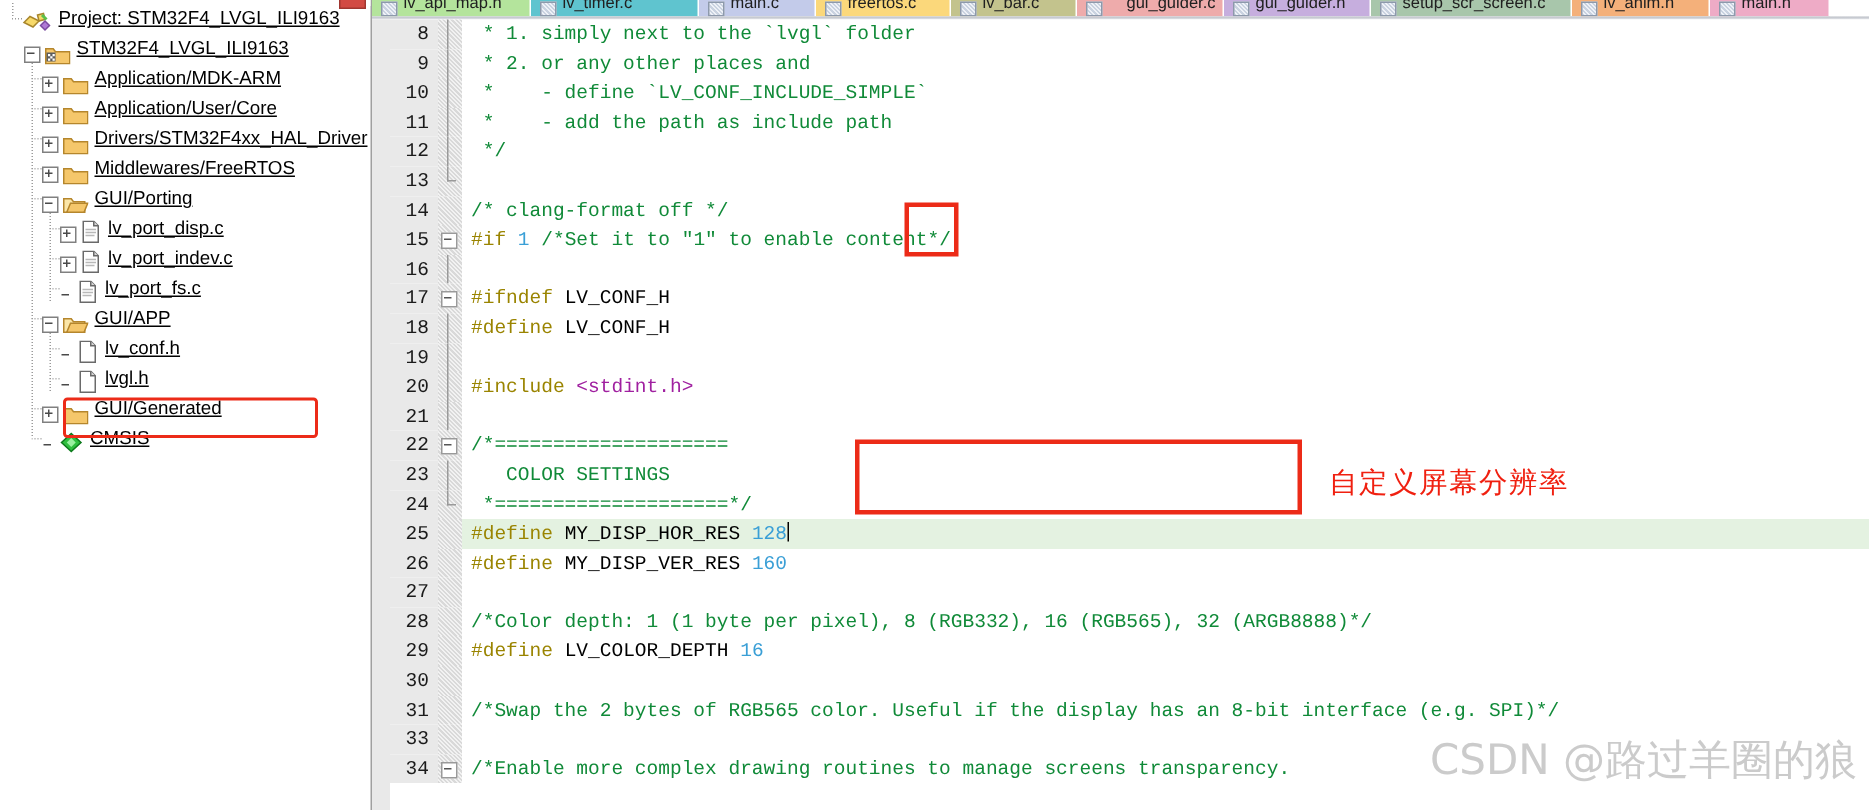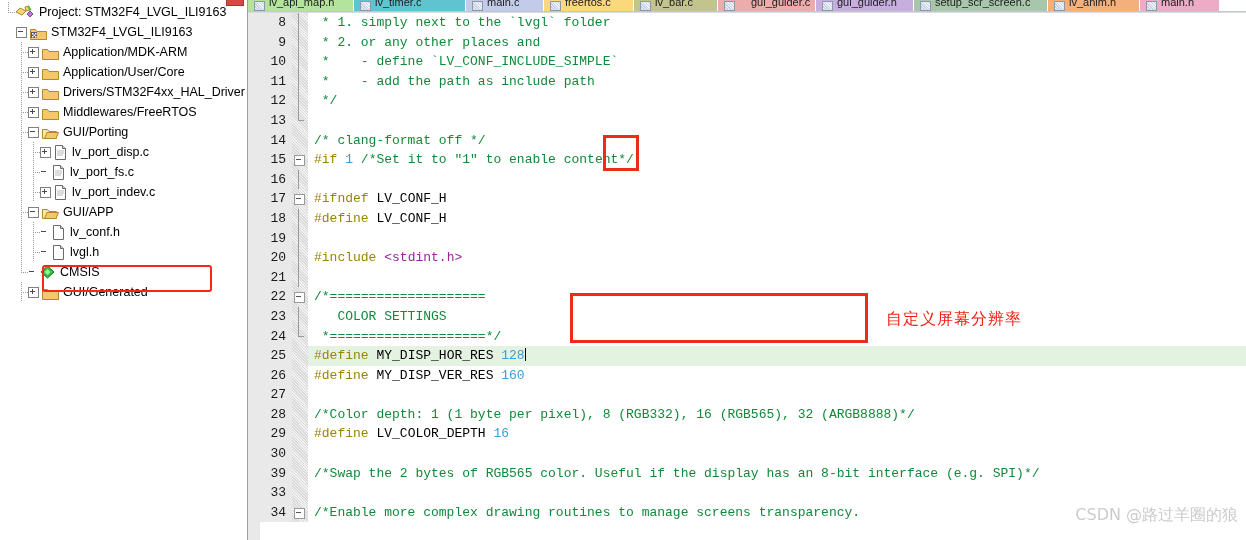--- a/index.html
+++ b/index.html
@@ -30,21 +30,21 @@
     background:#d24a43;border:1px solid #a03630;
   }
   .tree{padding:2px 0 0 2px;}
   .node{
     position:relative;
     height:20px;line-height:20px;
     white-space:nowrap;
     font-family:"Liberation Sans", sans-serif;
     font-size:12.5px;
     color:#000000;
-    display:flex;align-items:center;
+    display:flex;align-items:flex-end;text-decoration:underline;
   }
   .node .lbl{padding-left:3px;}
   .exp{
     width:9px;height:9px;
     border:1px solid #808080;
     background:#ffffff;
     display:inline-block;
     position:relative;
     margin-right:3px;
     flex:0 0 auto;
@@ -193,30 +193,30 @@
   }
   .redbox-res{
     position:absolute;left:322px;top:280px;width:292px;height:44px;
     border:3px solid #ec2b18;
     pointer-events:none;z-index:5;
   }
   .cn-note{
     position:absolute;left:638px;top:296px;
     color:#f02010;
     font-family:"DejaVu Sans", sans-serif;
-    font-size:16px;
+    font-size:19px;
     letter-spacing:1px;
     white-space:nowrap;
     z-index:6;
   }
   .watermark{
     position:absolute;right:8px;bottom:14px;
     color:#c9c9c9;
     font-family:"DejaVu Sans", sans-serif;
-    font-size:16px;
+    font-size:28px;
     white-space:nowrap;
     z-index:4;
     opacity:.95;
   }
 </style>
 </head>
 <body>
 
 <div class="app">
 
@@ -324,46 +324,46 @@
             <path d="M8.5 0.5 V3.5 H11.5" fill="#d8d8d8" stroke="#6a6a6a" stroke-width="1"></path>
             <path d="M3 6 H10 M3 8 H10 M3 10 H9" stroke="#b9b9b9" stroke-width="1"></path>
           </svg>
         </span>
         <span class="lbl">lv_port_disp.c</span>
       </div>
 
       <div class="node" style="padding-left:14px;">
         <span class="dots"></span>
         <span class="dots dash"></span>
+        <span class="exp plus"></span>
+        <span class="ic ic-file">
+          <svg width="13" height="15" viewBox="0 0 13 15">
+            <path d="M1.5 0.5 H8.5 L11.5 3.5 V14.5 H1.5 Z" fill="#ffffff" stroke="#6a6a6a" stroke-width="1"></path>
+            <path d="M8.5 0.5 V3.5 H11.5" fill="#d8d8d8" stroke="#6a6a6a" stroke-width="1"></path>
+            <path d="M3 6 H10 M3 8 H10 M3 10 H9" stroke="#b9b9b9" stroke-width="1"></path>
+          </svg>
+        </span>
+        <span class="lbl">lv_port_indev.c</span>
+      </div>
+
+      <div class="node" style="padding-left:14px;">
+        <span class="dots"></span>
+        <span class="dots dash"></span>
         <span class="exp none"></span>
         <span class="ic ic-file">
           <svg width="13" height="15" viewBox="0 0 13 15">
             <path d="M1.5 0.5 H8.5 L11.5 3.5 V14.5 H1.5 Z" fill="#ffffff" stroke="#6a6a6a" stroke-width="1"></path>
             <path d="M8.5 0.5 V3.5 H11.5" fill="#d8d8d8" stroke="#6a6a6a" stroke-width="1"></path>
             <path d="M3 6 H10 M3 8 H10 M3 10 H9" stroke="#b9b9b9" stroke-width="1"></path>
           </svg>
         </span>
         <span class="lbl">lv_port_fs.c</span>
       </div>
 
       <div class="node" style="padding-left:14px;">
-        <span class="dots"></span>
-        <span class="dots dash"></span>
-        <span class="exp plus"></span>
-        <span class="ic ic-file">
-          <svg width="13" height="15" viewBox="0 0 13 15">
-            <path d="M1.5 0.5 H8.5 L11.5 3.5 V14.5 H1.5 Z" fill="#ffffff" stroke="#6a6a6a" stroke-width="1"></path>
-            <path d="M8.5 0.5 V3.5 H11.5" fill="#d8d8d8" stroke="#6a6a6a" stroke-width="1"></path>
-            <path d="M3 6 H10 M3 8 H10 M3 10 H9" stroke="#b9b9b9" stroke-width="1"></path>
-          </svg>
-        </span>
-        <span class="lbl">lv_port_indev.c</span>
-      </div>
-
-      <div class="node" style="padding-left:14px;">
         <span class="dots dash"></span>
         <span class="exp"></span>
         <span class="ic ic-folder">
           <svg width="17" height="13" viewBox="0 0 17 13">
             <path d="M0.5 2.5 H5.5 L7 4.5 H14.5 V11.5 H0.5 Z" fill="#fbe6a8" stroke="#b5862c" stroke-width="1"></path>
             <path d="M2.5 11.5 L5 5.5 H16.5 L14 11.5 Z" fill="#f5c76b" stroke="#b5862c" stroke-width="1"></path>
           </svg>
         </span>
         <span class="lbl">GUI/APP</span>
       </div>
@@ -385,45 +385,45 @@
         <span class="dots"></span>
         <span class="dots dash"></span>
         <span class="exp none"></span>
         <span class="ic ic-file">
           <svg width="13" height="15" viewBox="0 0 13 15">
             <path d="M1.5 0.5 H8.5 L11.5 3.5 V14.5 H1.5 Z" fill="#ffffff" stroke="#6a6a6a" stroke-width="1"></path>
             <path d="M8.5 0.5 V3.5 H11.5" fill="#d8d8d8" stroke="#6a6a6a" stroke-width="1"></path>
           </svg>
         </span>
         <span class="lbl">lvgl.h</span>
+      </div>
+
+      <div class="node" style="padding-left:14px;">
+        <span class="dots dash"></span>
+        <span class="exp plus"></span>
+        <span class="ic ic-folder">
+          <svg width="17" height="13" viewBox="0 0 17 13">
+              <path d="M0.5 2.5 H5.5 L7 4.5 H16.5 V12.5 H0.5 Z" fill="#f5c76b" stroke="#b5862c" stroke-width="1"></path>
+            </svg>
+        </span>
+        <span class="lbl">GUI/Generated</span>
       </div>
 
       <div class="node" style="padding-left:14px;">
         <span class="dots half dash"></span>
         <span class="exp none"></span>
         <span class="ic ic-cmsis">
           <svg width="15" height="14" viewBox="0 0 15 14">
             <polygon points="7.5,1 14,7 7.5,13 1,7" fill="#2fbf3f" stroke="#0d7a1c" stroke-width="1"></polygon>
             <polygon points="7.5,4 10.5,7 7.5,10 4.5,7" fill="#9af0a0"></polygon>
           </svg>
         </span>
         <span class="lbl">CMSIS</span>
       </div>
 
-      <div class="node" style="padding-left:14px;">
-        <span class="dots dash"></span>
-        <span class="exp plus"></span>
-        <span class="ic ic-folder">
-          <svg width="17" height="13" viewBox="0 0 17 13">
-              <path d="M0.5 2.5 H5.5 L7 4.5 H16.5 V12.5 H0.5 Z" fill="#f5c76b" stroke="#b5862c" stroke-width="1"></path>
-            </svg>
-        </span>
-        <span class="lbl">GUI/Generated</span>
-      </div>
-
     </div>
 
     <div class="redbox-tree"></div>
   </div>
 
   <div class="editor">
 
     <div class="tabbar">
       <div class="tab" style="background:#b4e49c;width:106px;">
         <span class="tabicon"></span>
@@ -605,21 +605,21 @@
           <span class="code"><span class="c-pre">#define</span> <span class="c-id">LV_COLOR_DEPTH</span> <span class="c-num">16</span></span>
         </div>
 
         <div class="row">
           <span class="ln">30</span>
           <span class="fold"></span>
           <span class="code"></span>
         </div>
 
         <div class="row">
-          <span class="ln">39</span>
+          <span class="ln">31</span>
           <span class="fold"></span>
           <span class="code c-com">/*Swap the 2 bytes of RGB565 color. Useful if the display has an 8-bit interface (e.g. SPI)*/</span>
         </div>
 
 
         <div class="row">
           <span class="ln">33</span>
           <span class="fold"></span>
           <span class="code"></span>
         </div>

